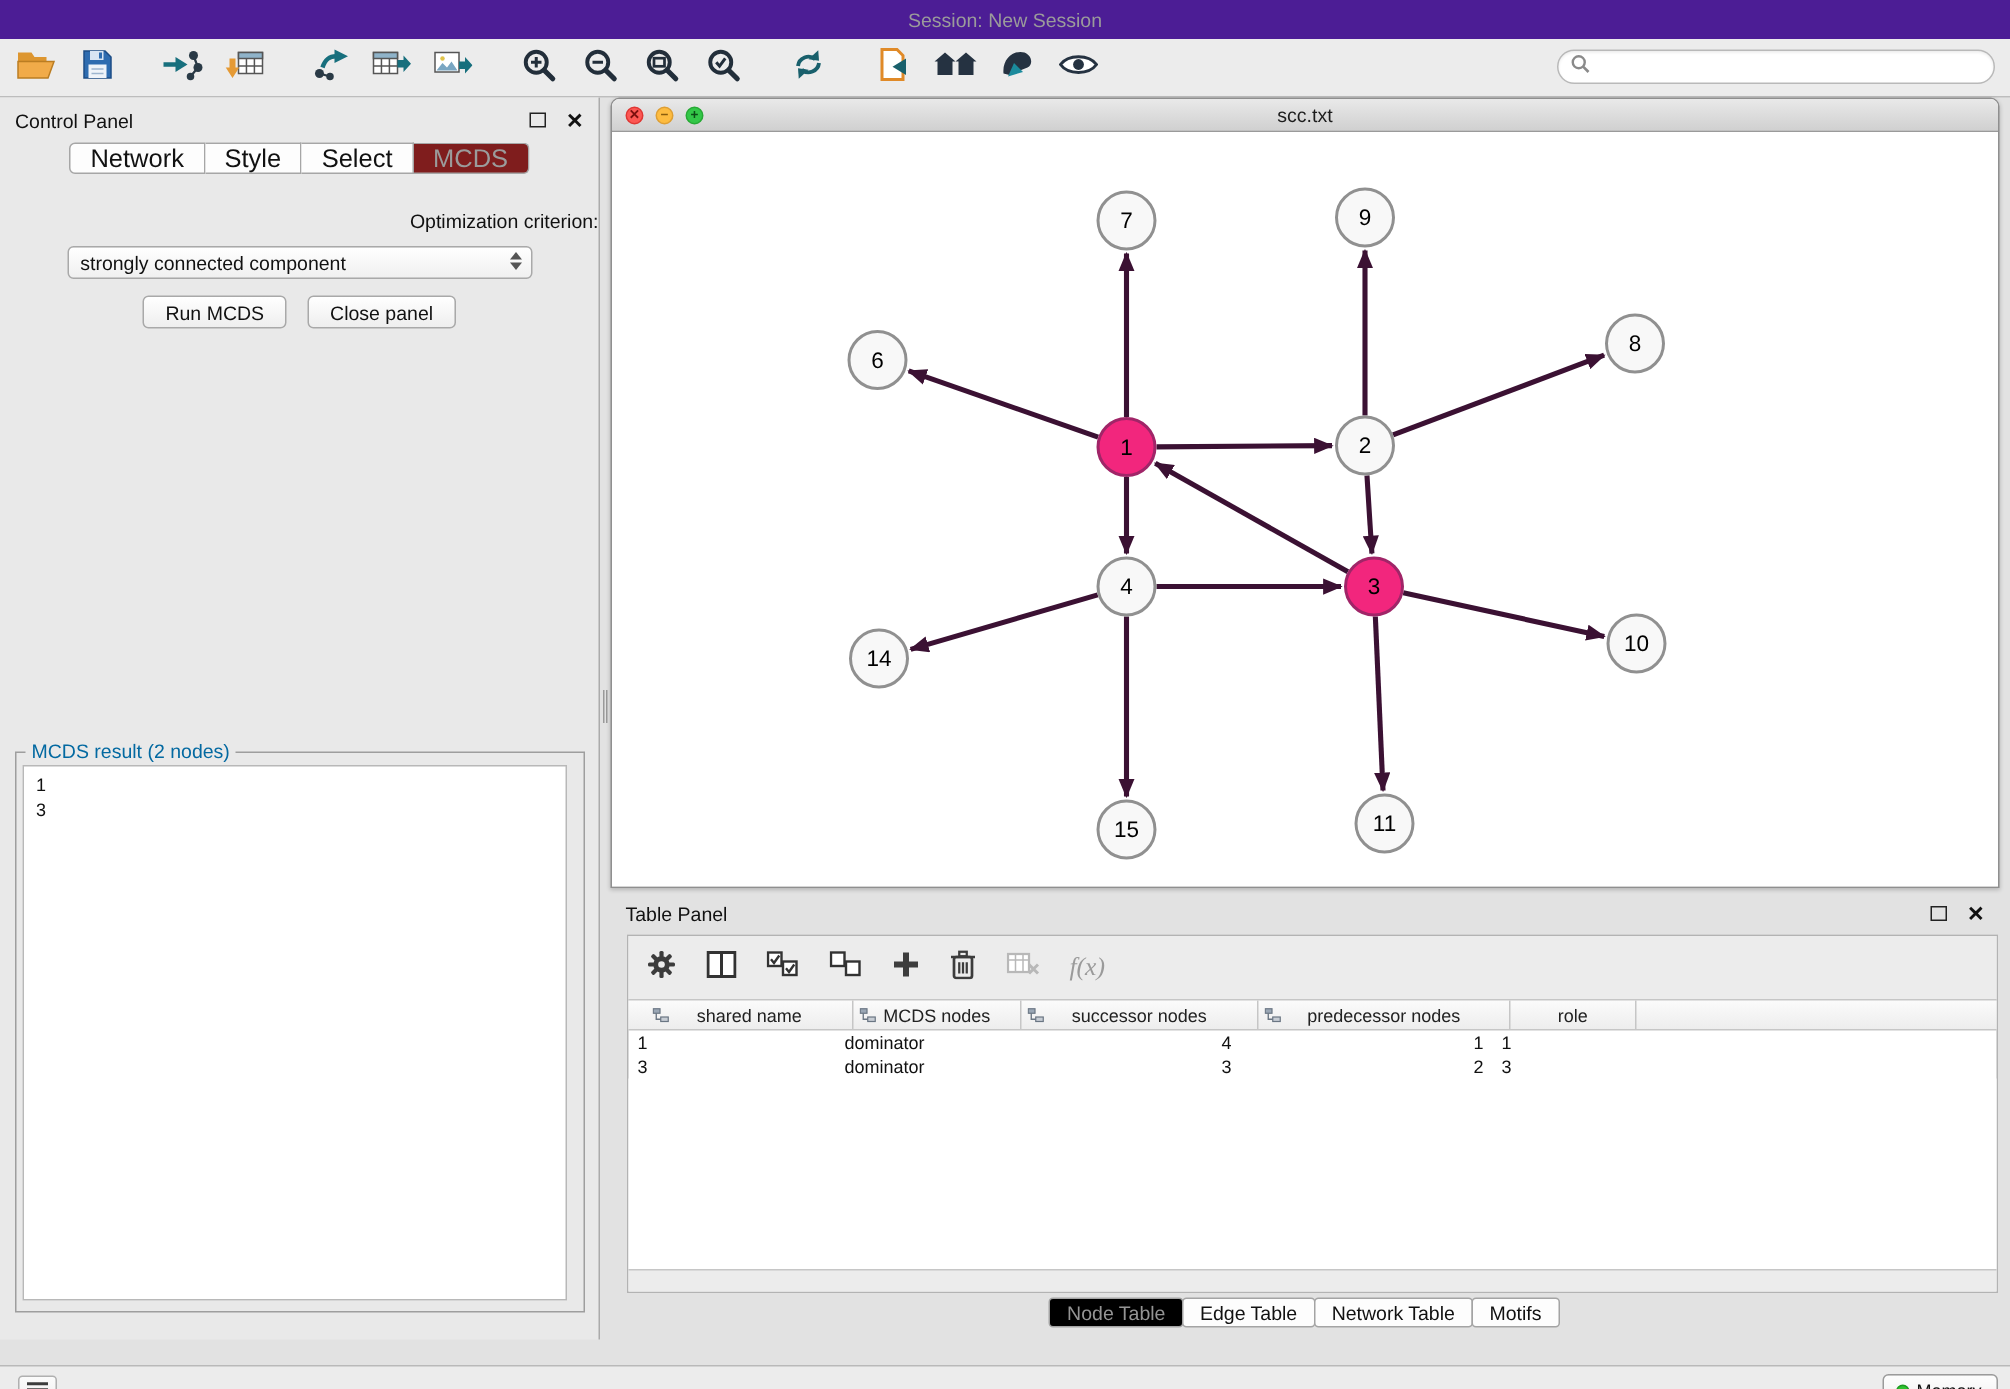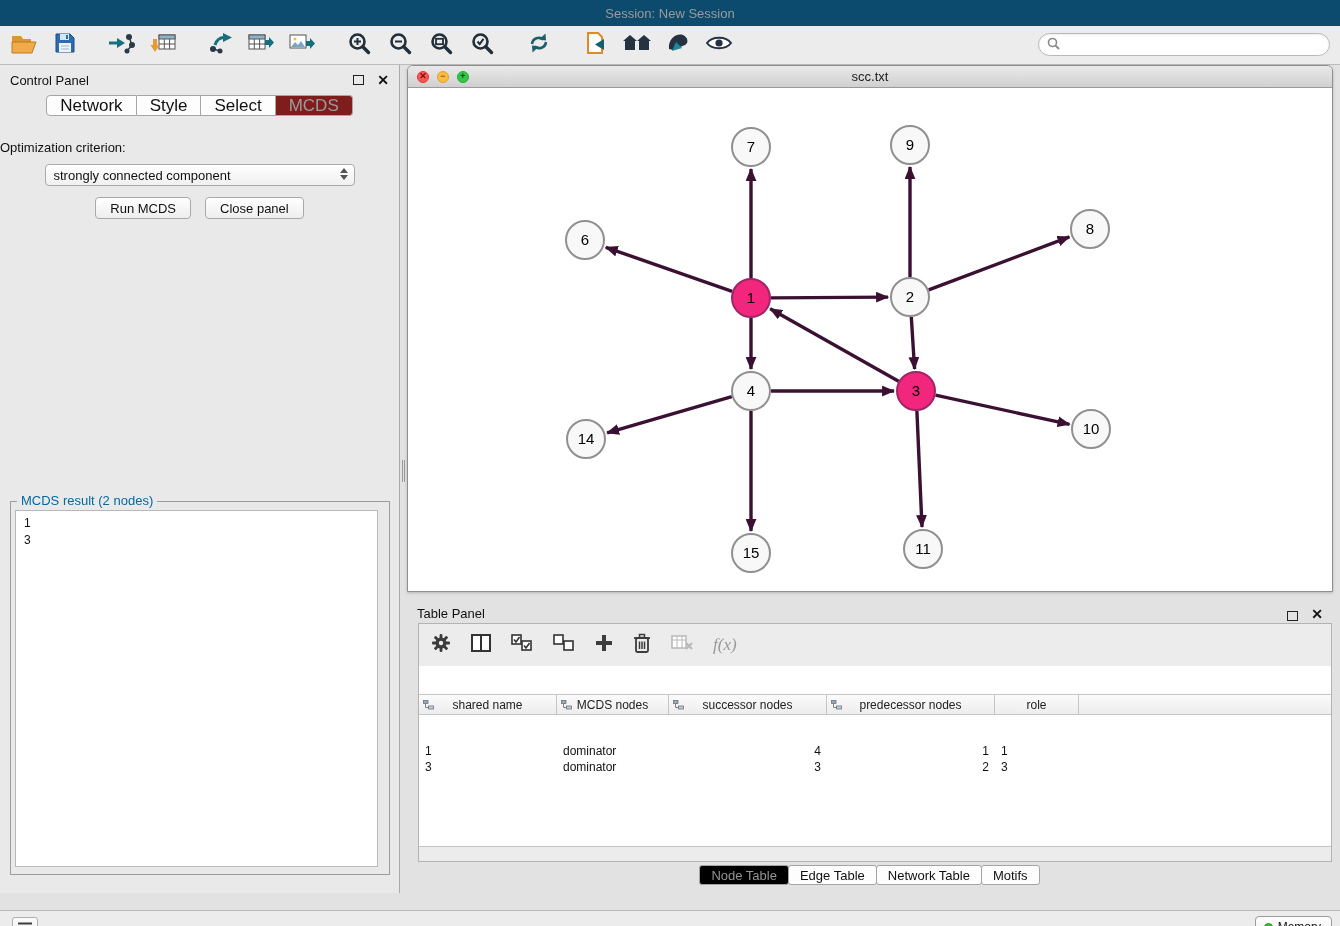--- a/index.html
+++ b/index.html
@@ -1,21 +1,21 @@
 <!DOCTYPE html>
 <html><head>
 <meta charset="utf-8">
 <style>
   * { box-sizing: border-box; margin: 0; padding: 0; }
   html,body { width:1340px; height:926px; }
   body { font-family:"Liberation Sans", sans-serif; background:#e2e2e2; overflow:hidden; }
   .app { position:relative; width:1340px; height:926px; background:#e2e2e2; }
 
   
-  .titlebar { position:absolute; left:0; top:0; width:100%; height:26px; background:#0c4a6e;
+  .titlebar { position:absolute; left:0; top:0; width:100%; height:26px; background:#4c1d95;
               display:flex; align-items:center; justify-content:center; font-size:13px; color:#9b9b9b; }
 
   
   .toolbar { position:absolute; left:0; top:26px; width:100%; height:39px; background:#ececec;
              border-bottom:1px solid #bdbdbd; display:flex; align-items:center; padding-left:8px; }
   .icon-btn { width:32px; height:30px; display:flex; align-items:center; justify-content:center;
               margin-right:9px; border-radius:4px; }
   .tgap { width:16px; }
   .search-box { position:absolute; right:10px; top:7px; width:292px; height:23px; border:1px solid #b9b9b9;
                 border-radius:12px; background:#fff; display:flex; align-items:center; padding-left:8px;
@@ -29,21 +29,21 @@
   .cp-header { height:30px; display:flex; align-items:center; padding:0 10px; font-size:13px; color:#111; }
   .spacer { flex:1; }
   .float-icon { width:11px; height:10px; border:1.8px solid #222; margin-right:13px; }
   .close-x { font-size:14px; font-weight:bold; color:#111; line-height:1; }
   .cp-tabs { display:flex; justify-content:center; }
   .cp-tab { height:21px; padding:0 13px; font-size:17px; display:flex; align-items:center; background:#fdfdfd;
             border:1px solid #a6a6a6; border-left:none; color:#111; }
   .cp-tab:first-child { border-left:1px solid #a6a6a6; border-radius:4px 0 0 4px; }
   .cp-tab:last-child { border-radius:0 4px 4px 0; }
   .cp-tab.active { background:#7f1d1d; color:#9b9b9b; }
-  .opt-label { text-align:left; margin-top:24px; font-size:13px; color:#111; }
+  .opt-label { text-align:right; margin-top:24px; font-size:13px; color:#111; }
   .cp-select { margin:9px auto 0; width:310px; height:22px; border:1px solid #a9a9a9; border-radius:4px;
                background:linear-gradient(#ffffff,#f0f0f0); display:flex; align-items:center; padding:0 8px;
                font-size:13px; position:relative; color:#111; }
   .sel-arrows { position:absolute; right:6px; top:3px; display:flex; flex-direction:column; align-items:center; }
   .tri { width:0; height:0; border-left:4px solid transparent; border-right:4px solid transparent; }
   .tri.up { border-bottom:5px solid #555; margin-bottom:2px; }
   .tri.down { border-top:5px solid #555; }
   .cp-buttons { display:flex; justify-content:center; gap:14px; margin-top:11px; }
   .cp-btn { height:22px; padding:0 14px; font-size:13px; background:linear-gradient(#ffffff,#eeeeee);
             border:1px solid #a9a9a9; border-radius:4px; color:#111; display:flex; align-items:center; }
@@ -70,27 +70,27 @@
   .light.red { background:#fc5753; border:1px solid #df3734; color:#7a0f0e; }
   .light.yellow { background:#fdbc40; border:1px solid #de9f34; color:#8a5d0d; }
   .light.green { background:#33c748; border:1px solid #27aa35; color:#0c4f17; }
   .nw-title { position:absolute; left:0; right:0; text-align:center; font-size:13px; color:#1c1c1c; }
   .nw-body { position:relative; width:924px; height:503px; background:#fff; }
   #graph-svg { position:absolute; left:0; top:0; }
   #graph-svg text { font-family:"Liberation Sans",sans-serif; }
 
   
   .table-panel { position:absolute; left:407px; top:597px; width:926px; height:289px; }
-  .tp-header { height:24px; display:flex; align-items:flex-end; padding:0 10px; font-size:13px; color:#111; }
+  .tp-header { height:24px; display:flex; align-items:center; padding:0 10px; font-size:13px; color:#111; }
   .tp-container { position:absolute; left:11px; top:26px; width:914px; height:239px; background:#fff;
-                  border:1px solid #b3b3b3; display:flex; flex-direction:column;gap:28px; }
+                  border:1px solid #b3b3b3; display:flex; flex-direction:column; }
   .tp-toolbar { height:42px; background:#ececec; display:flex; align-items:center; padding-left:12px; gap:20px; }
   .tp-icon { display:flex; align-items:center; justify-content:center; height:30px; }
   .fx { font-family:"Liberation Serif", serif; font-style:italic; font-size:17px; color:#9a9a9a; }
-  .thead { display:flex; border-top:1px solid #c6c6c6; border-bottom:1px solid #c6c6c6; background:linear-gradient(#fbfbfb,#ededed); }
+  .thead { display:flex; border-top:1px solid #c6c6c6; border-bottom:1px solid #c6c6c6; background:linear-gradient(#fbfbfb,#ededed);padding-left:12px; }
   .th { position:relative; height:19px; display:flex; align-items:center; justify-content:center;
         border-right:1px solid #c6c6c6; font-size:12px; color:#222; }
   .th .tree-ic { position:absolute; left:4px; top:4px; }
   .c0 { width:138px; } .c1 { width:112px; } .c2 { width:158px; } .c3 { width:168px; } .c4 { width:84px; }
   .trow { display:flex; height:16px; }
   .tcell { font-size:12px; line-height:16px; padding:0 6px; color:#111; overflow:hidden; white-space:nowrap; }
   .tcell.c2, .tcell.c3 { text-align:right; }
   .tbody-fill { flex:1; background:#fff; }
   .tp-scrollstrip { height:15px; background:#ececec; border-top:1px solid #c6c6c6; }
   .tp-tabs { position:absolute; left:0; right:0; top:268px; display:flex; justify-content:center; }

